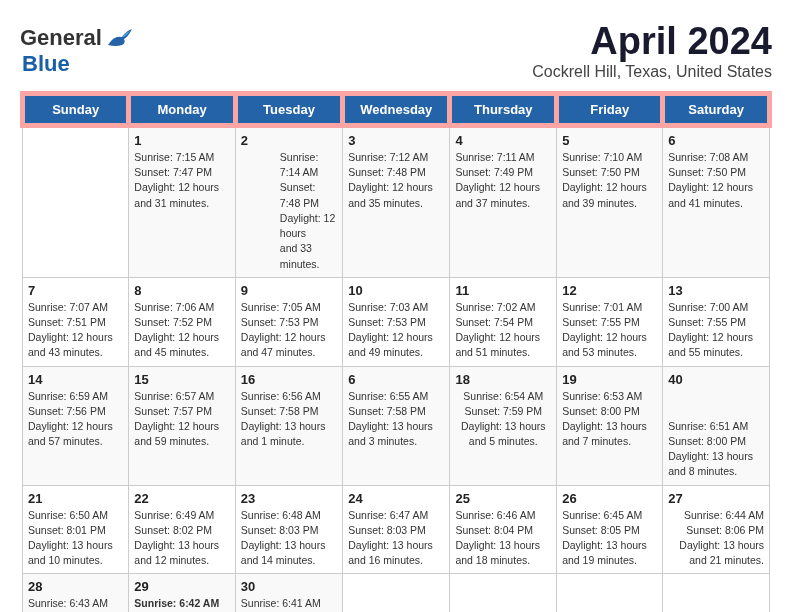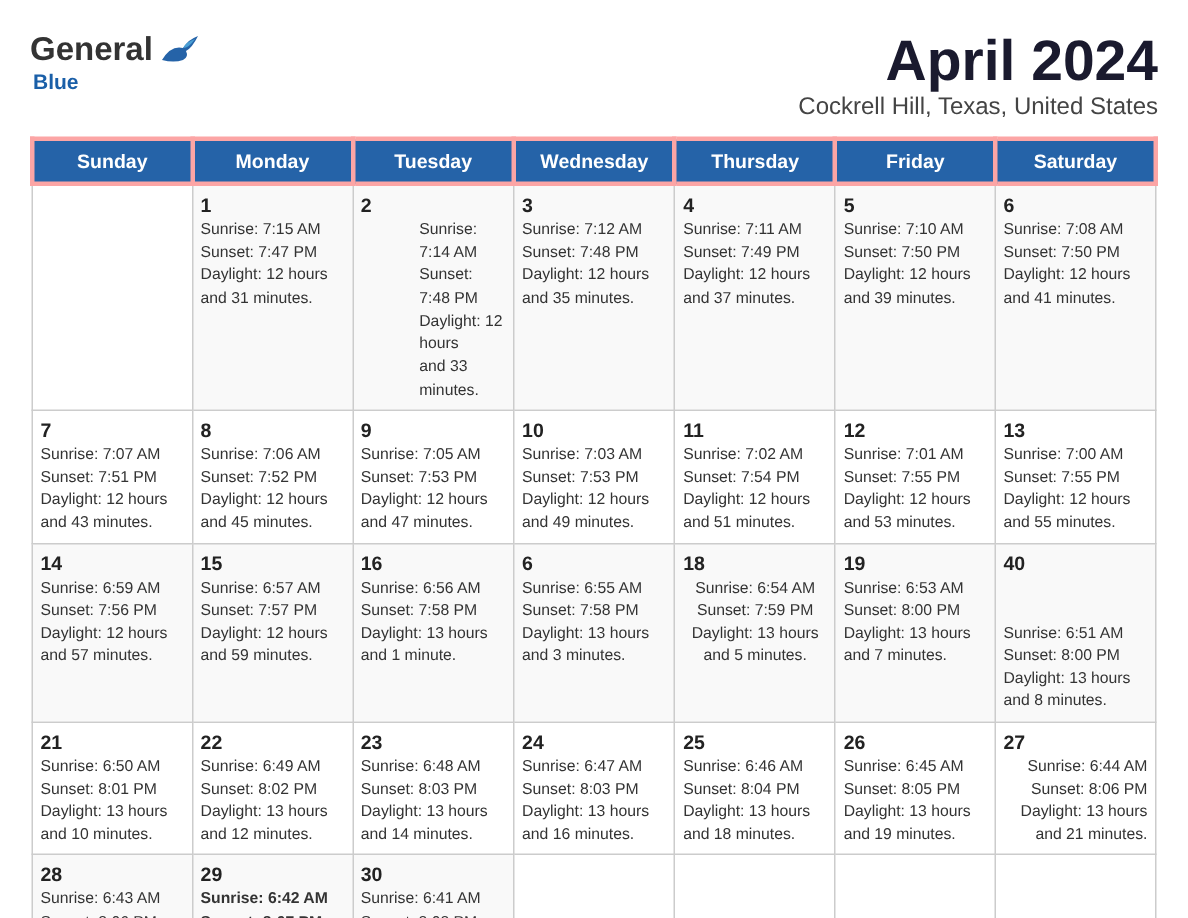--- a/index.html
+++ b/index.html
@@ -6,39 +6,39 @@
     body {
       font-family: Arial, sans-serif;
       background: #fff;
       width: 792px;
       min-height: 612px;
       padding: 20px 20px 10px 20px;
     }
     .header-area {
       display: flex;
       justify-content: space-between;
-      align-items: flex-start;
+      align-items: center;
       margin-bottom: 10px;
     }
     .logo-area {
       display: flex;
       flex-direction: column;
       align-items: flex-start;
     }
     .logo-text {
       display: flex;
       align-items: center;
     }
     .logo-general {
       font-size: 22px;
       font-weight: bold;
       color: #333;
     }
     .logo-blue {
-      font-size: 14px;
+      font-size: 22px;
       font-weight: bold;
       color: #1a5fa8;
     }
     .logo-bird {
       width: 28px;
       height: 22px;
       margin-left: 2px;
     }
     .title-area {
       text-align: right;
@@ -57,21 +57,21 @@
       border-collapse: collapse;
       font-size: 11px;
     }
     thead tr th {
       background-color: #2563a8;
       color: #fff;
       text-align: center;
       padding: 6px 4px;
       font-size: 13px;
       font-weight: bold;
-      border: 3px solid #fca5a5;
+      border: 5px solid #fca5a5;
     }
     tbody tr td {
       vertical-align: top;
       padding: 5px 5px;
       border: 1px solid #ccc;
       height: 88px;
       width: 108px;
       color: #222;
       background: #fff;
     }

